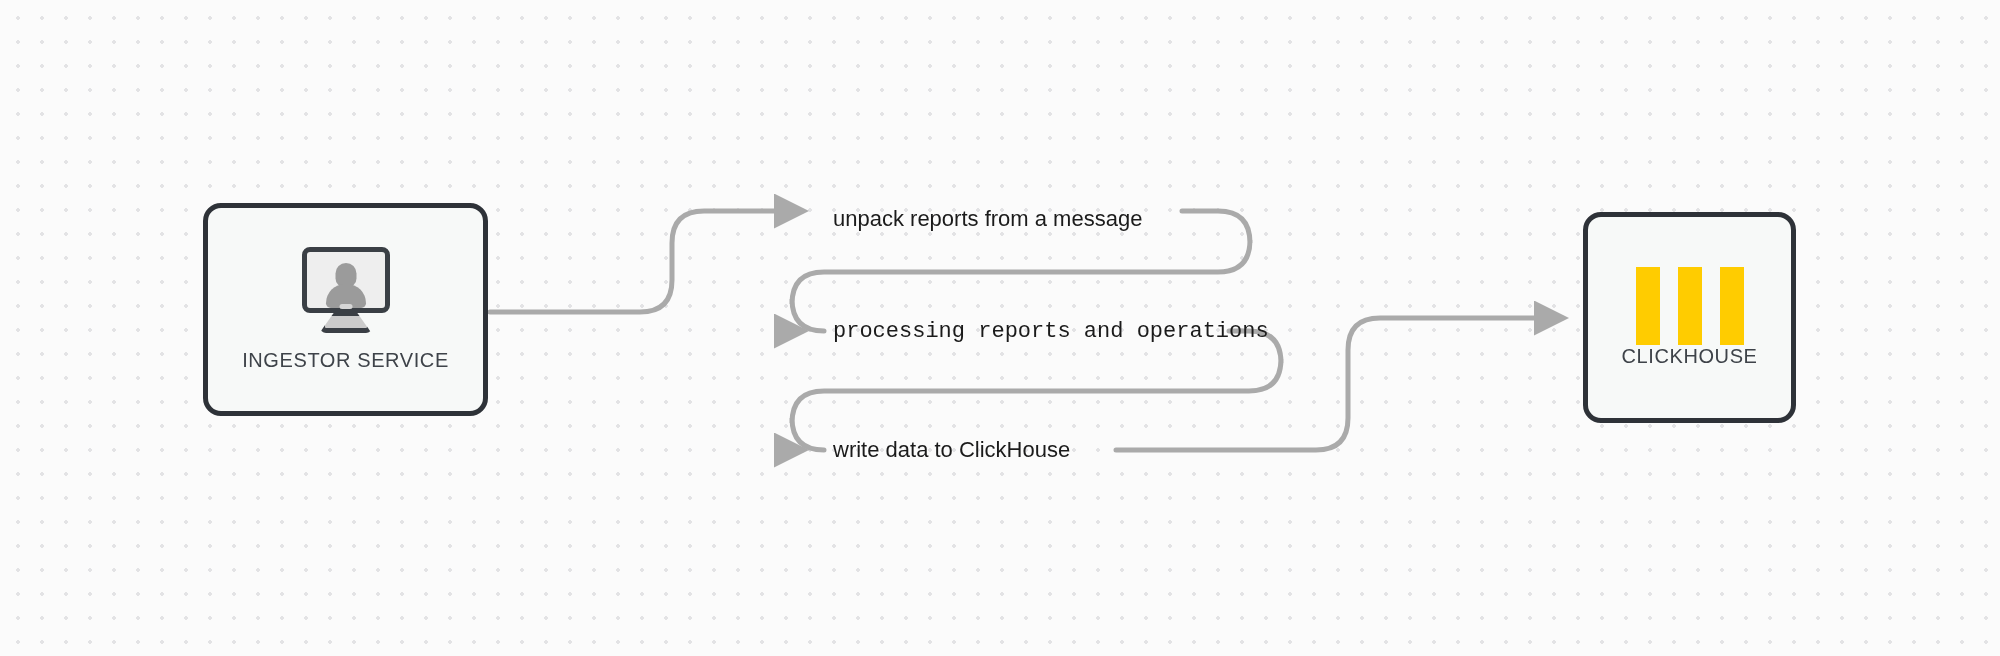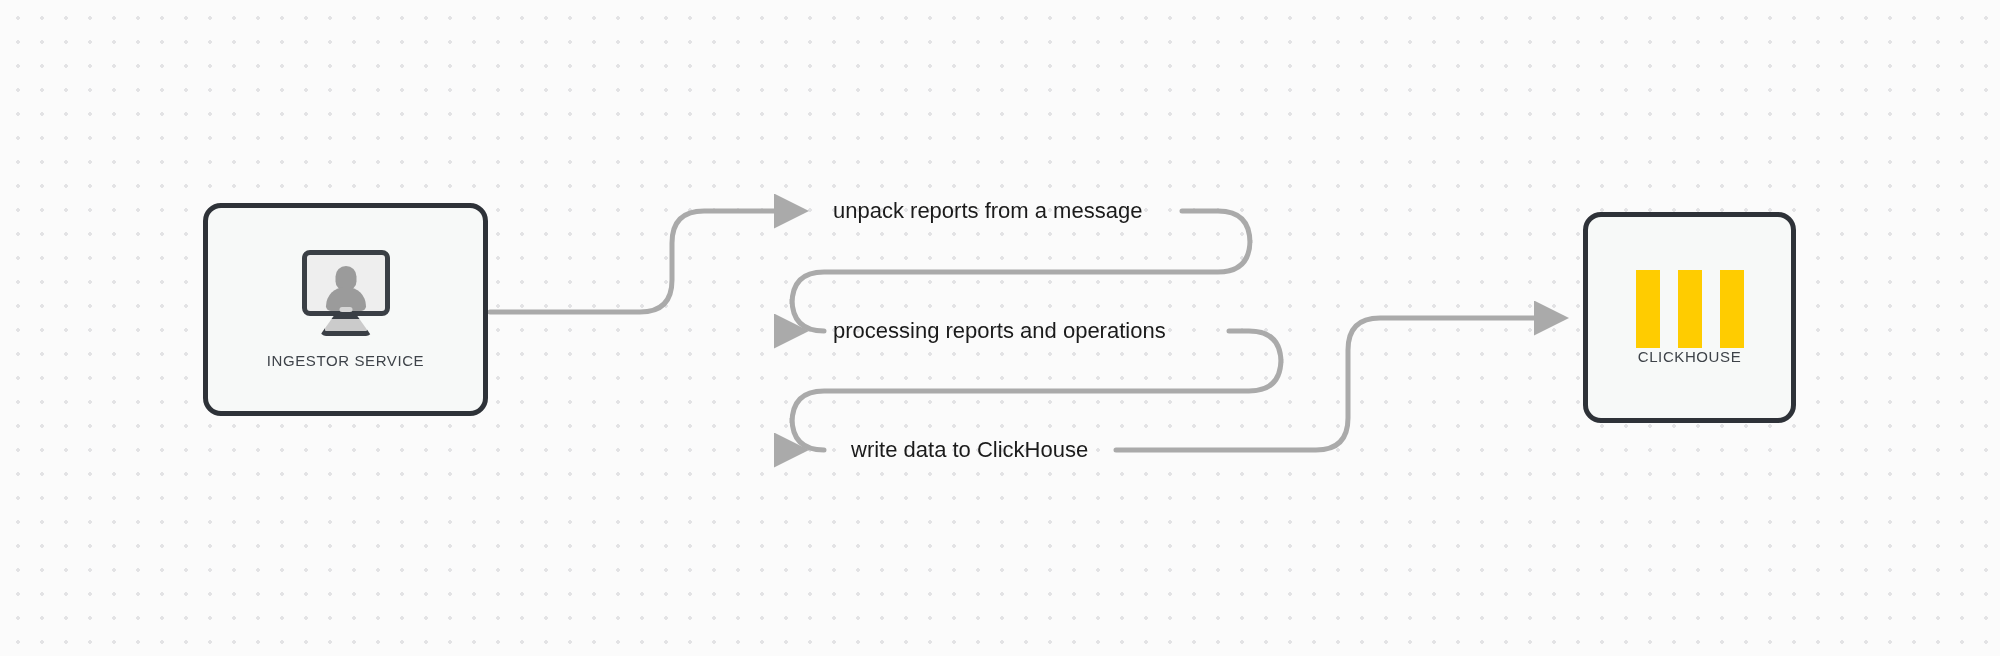--- a/index.html
+++ b/index.html
@@ -55,21 +55,21 @@
   }
 
   #node-clickhouse {
     left: 1583px;
     top: 212px;
     width: 213px;
     height: 211px;
   }
 
   .node-label {
-    font-size: 15px;
+    font-size: 20px;
     letter-spacing: 0.6px;
     color: #3e4349;
     white-space: nowrap;
   }
 
   #node-ingestor .node-label {
     margin-top: 16px;
   }
 
   #node-clickhouse .node-label {
@@ -153,21 +153,21 @@
   .edge-label {
     position: absolute;
     font-size: 22px;
     color: #1b1b1b;
     white-space: nowrap;
     transform: translateY(-50%);
     background: transparent;
     padding: 0 5px;
   }
   #edge-label-0 { left: 828px; top: 211px; }
-  #edge-label-1 { left: 828px; top: 331px; }
+  #edge-label-1 { left: 828px; top: 331px; font-family: Liberation Mono, monospace; }
   #edge-label-2 { left: 828px; top: 450px; }
 </style>
 </head>
 <body>
 
 <div id="canvas">
 
   <svg id="edge-layer" viewBox="0 0 2000 656" width="2000" height="656" xmlns="http://www.w3.org/2000/svg">
     <defs>
       <marker id="arrowhead" markerWidth="7" markerHeight="7" refX="5.6" refY="3.5" orient="auto" markerUnits="strokeWidth">
@@ -202,17 +202,17 @@
 
   <div class="node" id="node-clickhouse">
     <div class="ch-bars">
       <div class="ch-bar"></div>
       <div class="ch-bar"></div>
       <div class="ch-bar"></div>
     </div>
     <div class="node-label">CLICKHOUSE</div>
   </div>
 
-  <div class="edge-label" id="edge-label-0" style="position: absolute;">unpack reports from a message</div>
+  <div class="edge-label" id="edge-label-0" style="position: absolute; margin-top: 8px;">unpack reports from a message</div>
   <div class="edge-label" id="edge-label-1" style="position: absolute;">processing reports and operations</div>
-  <div class="edge-label" id="edge-label-2" style="position: absolute; margin-left: 18px;">write data to ClickHouse</div>
+  <div class="edge-label" id="edge-label-2" style="position: absolute;">write data to ClickHouse</div>
 
 </div>
 
 </body></html>

